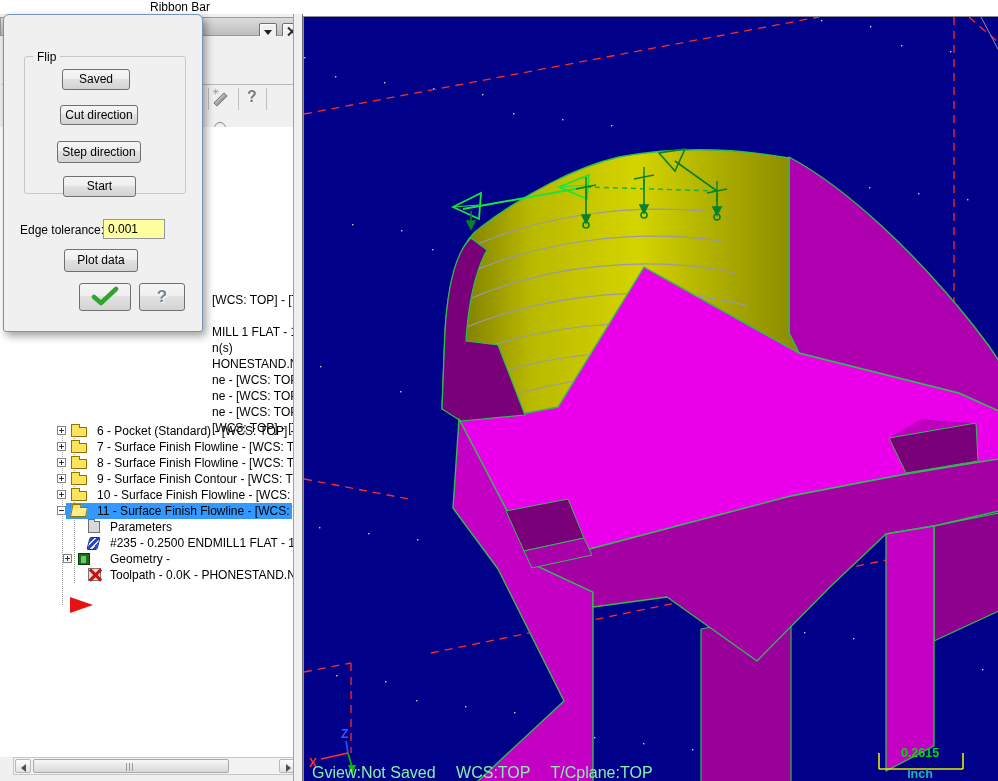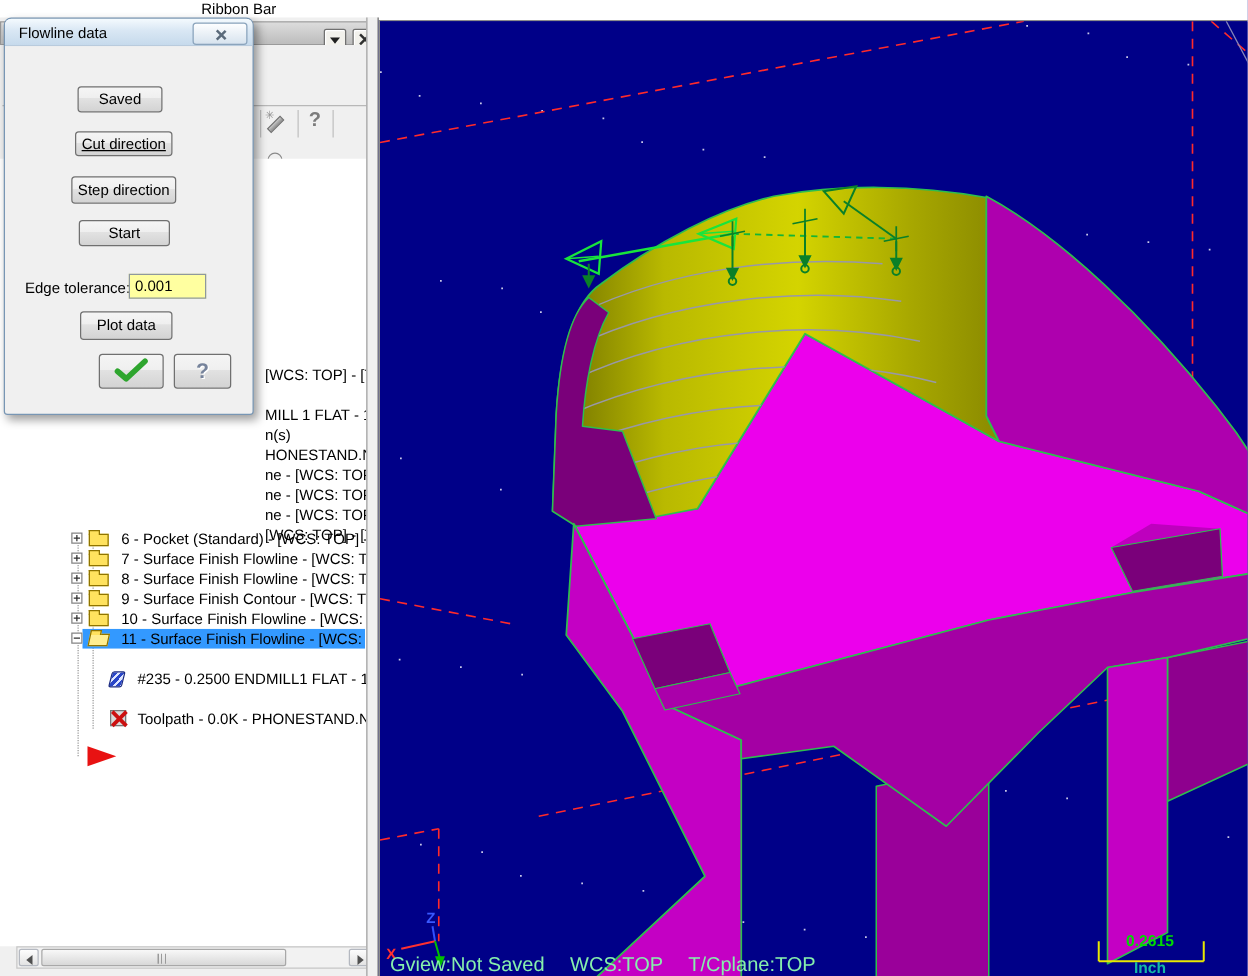--- a/index.html
+++ b/index.html
@@ -1,20 +1,20 @@
 <!DOCTYPE html>
 <html><head>
 <meta charset="utf-8">
 <style>
   * { margin:0; padding:0; box-sizing:border-box; }
   html,body { width:998px; height:781px; font-family:"Liberation Sans", sans-serif; background:#fff; overflow:hidden; }
   #app { position:relative; width:998px; height:781px; background:#fff; }
 
   
-  .ribbon-label { position:absolute; left:161px; top:0; font-size:12px; color:#000; }
+  .ribbon-label { position:absolute; left:150px; top:0; font-size:12px; color:#000; }
 
   
   #panel { position:absolute; left:0; top:14px; width:303px; height:767px; background:#F0F0F0; }
   #panel .pane-titlebar { position:absolute; left:0; top:3px; width:300px; height:19px;
       background:linear-gradient(#DCDCDC,#BDBDBD); border:1px solid #9A9A9A; }
   .mini-btn { position:absolute; top:5px; width:18px; height:16px; background:#F2F1EC;
       border:1px solid #707070; border-radius:2px; box-shadow:inset 1px 1px 0 #fff; }
   .mini-btn .tri { position:absolute; left:4px; top:6px; width:0; height:0;
       border-left:4px solid transparent; border-right:4px solid transparent; border-top:5px solid #202020; }
   .xbars { position:absolute; left:8px; top:2px; width:1.6px; height:11px; background:#303030; }
@@ -180,23 +180,35 @@
           <div class="row-label" style="left: 97px;">10 - Surface Finish Flowline - [WCS: TOP] - </div>
         </div>
         <div class="tree-row" style="top: 376px;">
           <div class="row-hl"></div>
           <div class="expander" style="left: 57px;">
             <i class="h"></i>
           </div>
           <div class="folder open" style="left: 71px;"></div>
           <div class="row-label" style="left: 97px;">11 - Surface Finish Flowline - [WCS: TOP] -</div>
         </div>
+        <div class="tree-row" style="top: 392px;">
+          <div class="icon-parameters" style="left: 88px;"></div>
+          <div class="row-label" style="left: 110px;">Parameters</div>
+        </div>
         <div class="tree-row" style="top: 408px;">
           <div class="icon-tool" style="left: 88px;"></div>
           <div class="row-label" style="left: 110px;">#235 - 0.2500 ENDMILL1 FLAT -  1/4 F</div>
+        </div>
+        <div class="tree-row" style="top: 424px;">
+          <div class="expander" style="left: 63px;">
+            <i class="h"></i>
+            <i class="v"></i>
+          </div>
+          <div class="icon-geometry" style="left: 78px;"></div>
+          <div class="row-label" style="left: 110px;">Geometry -</div>
         </div>
         <div class="tree-row" style="top: 440px;">
           <div class="icon-toolpath" style="left: 88px;">
             <span class="rx a"></span>
             <span class="rx b"></span>
           </div>
           <div class="row-label" style="left: 110px;">Toolpath - 0.0K - PHONESTAND.NC - P</div>
         </div>
         <div class="insert-arrow" style="top: 470px;"></div>
       </div>
@@ -207,29 +219,25 @@
       </div>
       <div class="sb-thumb"></div>
       <div class="sb-btn" style="right:1px;">
         <span class="sb-tri" style="left:6px; border-left:5px solid #505050;"></span>
       </div>
     </div>
     <div class="panel-divider"></div>
   </div>
 
   <div id="dialog">
-    <div class="titlebar">
-      <span class="title">Flowline data</span>
-      <div class="dlg-close">
-        <span class="xbars a"></span>
-        <span class="xbars b"></span>
-      </div>
+    <div class="groupbox">
+      <span class="gb-label">Flip</span>
     </div>
     <button class="w-btn" style="left:58px; top:54px;  width:68px; height:21px;">Saved</button>
-    <button class="w-btn" style="left:56px; top:90px;  width:78px; height:20px;text-decoration:underline;">Cut direction</button>
+    <button class="w-btn" style="left:56px; top:90px;  width:78px; height:20px;">Cut direction</button>
     <button class="w-btn" style="left:53px; top:126px; width:84px; height:22px;">Step direction</button>
     <button class="w-btn" style="left:59px; top:161px; width:73px; height:21px;">Start</button>
 
     <span class="fld-label" style="left:16px; top:208px;">Edge tolerance:</span>
     <input class="tol-input" value="0.001" style="">
 
     <button class="w-btn" style="left:60px; top:234px; width:74px; height:23px;">Plot data</button>
 
     <button class="w-btn ok-btn">
       <svg width="30" height="20" viewBox="0 0 30 20" style="margin-top:2px;">

